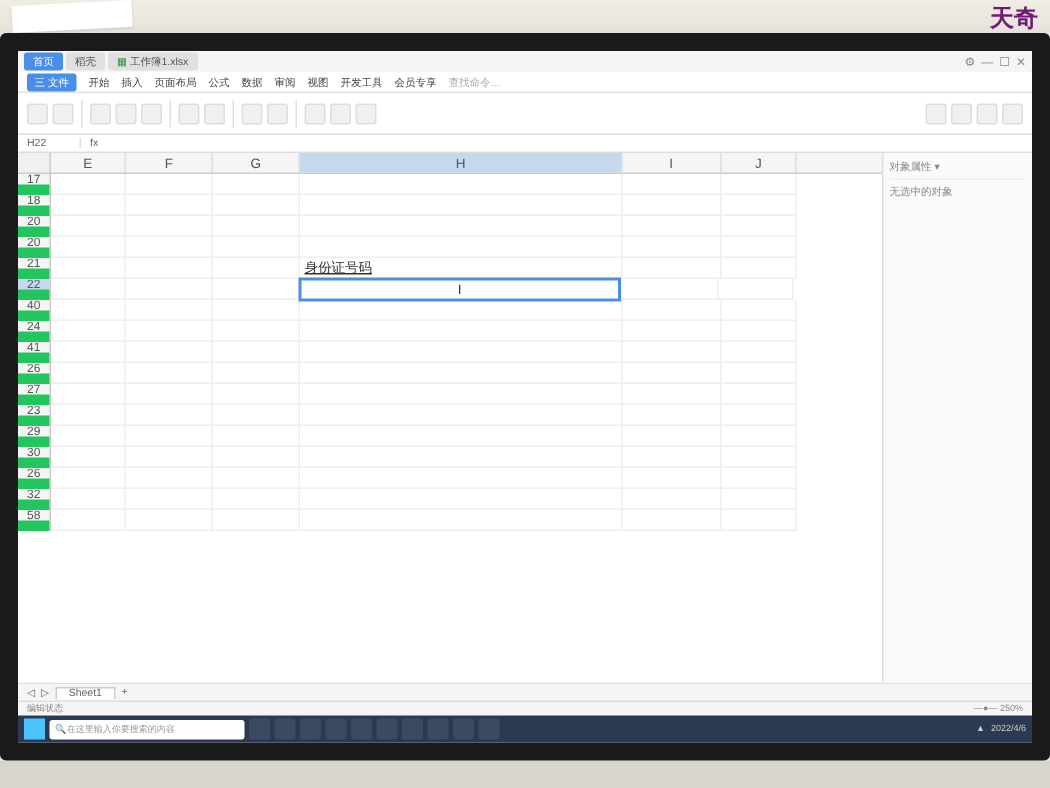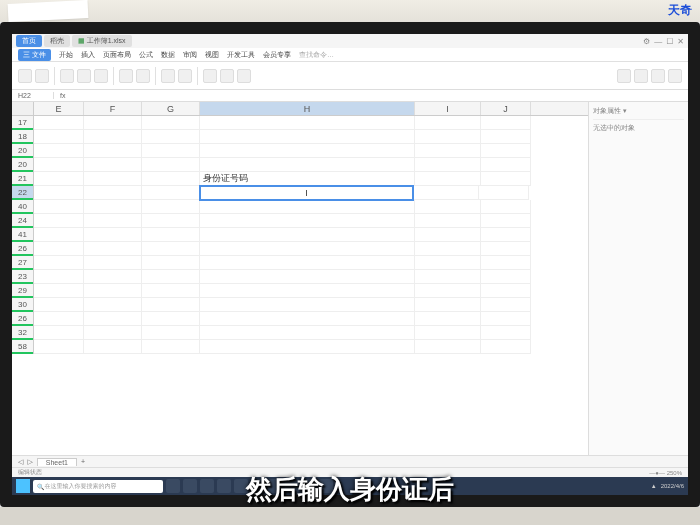--- a/index.html
+++ b/index.html
@@ -2,21 +2,21 @@
 <html><head>
 <meta charset="utf-8">
 <style>
 * { margin: 0; padding: 0; box-sizing: border-box; font-family: "Microsoft YaHei", sans-serif; }
 body { width: 700px; height: 525px; background: #000; position: relative; overflow: hidden; }
 .photo-frame { position: absolute; top: 0; left: 0; right: 0; bottom: 0; background: #e8e8e8; }
 .monitor { position: absolute; top: 22px; left: 0; right: 0; bottom: 18px; background: #000; border: 12px solid #1a1a1a; border-radius: 4px; }
 .screen { position: absolute; inset: 0; background: #fff; display: flex; flex-direction: column; }
 
 .top-watermark { position: absolute; top: 4px; left: 22px; color: #fff; font-size: 15px; font-weight: bold; z-index: 100; display: flex; align-items: center; gap: 4px; }
-.top-watermark-right { position: absolute; top: 2px; right: 8px; color: #1d4ed8; font-size: 12px; font-weight: bold; z-index: 100; margin-left: 23px; }
+.top-watermark-right { position: absolute; top: 2px; right: 8px; color: #701a75; font-size: 16px; font-weight: bold; z-index: 100; margin-left: 23px; }
 .wm-icon { width: 16px; height: 16px; border: 2px solid #fff; border-radius: 50%; display: inline-flex; align-items: center; justify-content: center; font-size: 10px; }
 
 .titlebar { height: 14px; background: #f5f5f5; display: flex; align-items: center; font-size: 7px; color: #555; padding: 0 4px; }
 .tab-strip { display: flex; gap: 2px; align-items: center; }
 .tab-blue { background: #4a8fe7; color: #fff; padding: 1px 6px; border-radius: 2px; }
 .tab-gray { background: #e0e0e0; padding: 1px 6px; border-radius: 2px; display: flex; align-items: center; gap: 2px; }
 .win-controls { margin-left: auto; display: flex; gap: 4px; font-size: 8px; color: #888; }
 
 .menubar { height: 14px; background: #fff; border-bottom: 1px solid #e0e0e0; display: flex; align-items: center; font-size: 7px; color: #444; padding: 0 6px; gap: 8px; }
 .menu-file { background: #4a8fe7; color: #fff; padding: 1px 5px; border-radius: 2px; }
@@ -27,21 +27,21 @@
 
 .formula-bar { height: 12px; background: #fff; border-bottom: 1px solid #ddd; display: flex; align-items: center; font-size: 7px; padding: 0 6px; gap: 6px; color: #666; }
 .name-box { width: 36px; border-right: 1px solid #ddd; }
 
 .sheet-area { flex: 1; display: flex; background: #fff; position: relative; }
 .grid-wrap { flex: 1; position: relative; overflow: hidden; }
 .col-headers { position: absolute; top: 0; left: 22px; right: 0; height: 14px; display: flex; background: #f5f5f5; border-bottom: 1px solid #ccc; }
 .col-h { border-right: 1px solid #ddd; font-size: 9px; color: #555; display: flex; align-items: center; justify-content: center; }
 .col-h.sel { background: #c5d8ed; }
 .row-headers { position: absolute; top: 14px; left: 0; width: 22px; background: #f5f5f5; border-right: 1px solid #ccc; }
-.row-h { height: 14px; border-bottom: 2px solid #22c55e; font-size: 8px; color: #555; display: flex; align-items: center; justify-content: center; }
+.row-h { height: 14px; border-bottom: 7px solid #22c55e; font-size: 8px; color: #555; display: flex; align-items: center; justify-content: center; }
 .row-h.sel { background: #c5d8ed; }
 .cells { position: absolute; top: 14px; left: 22px; right: 0; bottom: 0; }
 .cell-row { height: 14px; display: flex; }
 .cell { border-right: 1px solid #eee; border-bottom: 1px solid #eee; font-size: 9px; display: flex; align-items: center; padding: 0 3px; color: #333; }
 .cell.active { border: 2px solid #4a8fe7; margin: -1px; position: relative; z-index: 2; }
 .corner { position: absolute; top: 0; left: 0; width: 22px; height: 14px; background: #f0f0f0; border-right: 1px solid #ccc; border-bottom: 1px solid #ccc; }
 
 .side-panel { width: 100px; background: #fafafa; border-left: 1px solid #ddd; padding: 4px; font-size: 7px; color: #888; }
 .side-title { border-bottom: 1px solid #eee; padding-bottom: 3px; margin-bottom: 3px; }
 
@@ -198,21 +198,21 @@
                 <div class="cell" style="width: 58px;"></div>
                 <div class="cell" style="width: 58px;"></div>
                 <div class="cell" style="width: 215px;"></div>
                 <div class="cell" style="width: 66px;"></div>
                 <div class="cell" style="width: 50px;"></div>
               </div>
               <div class="cell-row">
                 <div class="cell" style="width: 50px;"></div>
                 <div class="cell" style="width: 58px;"></div>
                 <div class="cell" style="width: 58px;"></div>
-                <div class="cell" style="width: 215px;">身份证号码</div>
+                <div class="cell" style="width: 215px; text-decoration: underline;">身份证号码</div>
                 <div class="cell" style="width: 66px;"></div>
                 <div class="cell" style="width: 50px;"></div>
               </div>
               <div class="cell-row">
                 <div class="cell" style="width: 50px;"></div>
                 <div class="cell" style="width: 58px;"></div>
                 <div class="cell" style="width: 58px;"></div>
                 <div class="cell active" style="width: 215px; justify-content: center;">I</div>
                 <div class="cell" style="width: 66px;"></div>
                 <div class="cell" style="width: 50px;"></div>
@@ -346,14 +346,13 @@
         <div class="tb-icon"></div>
         <div class="tb-tray">
           <span>▲</span>
           <span>2022/4/6</span>
         </div>
       </div>
 
     </div>
   </div>
 
-  <div class="subtitle">然后输入身份证后</div>
 </div>
 
 </body></html>

